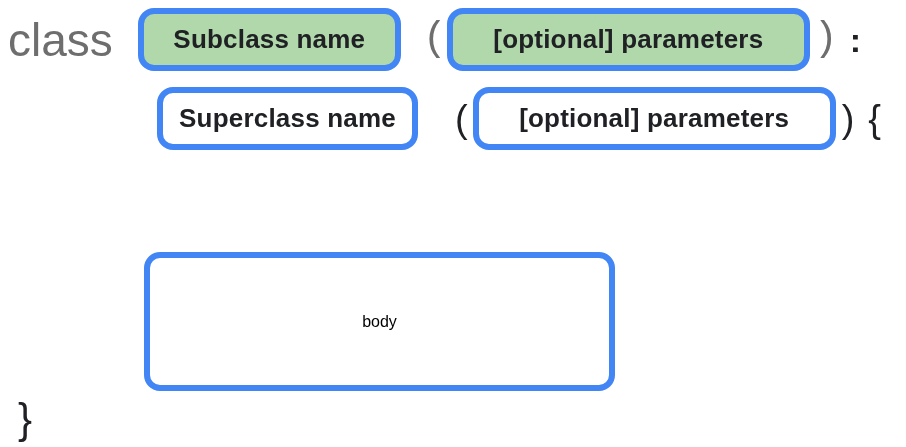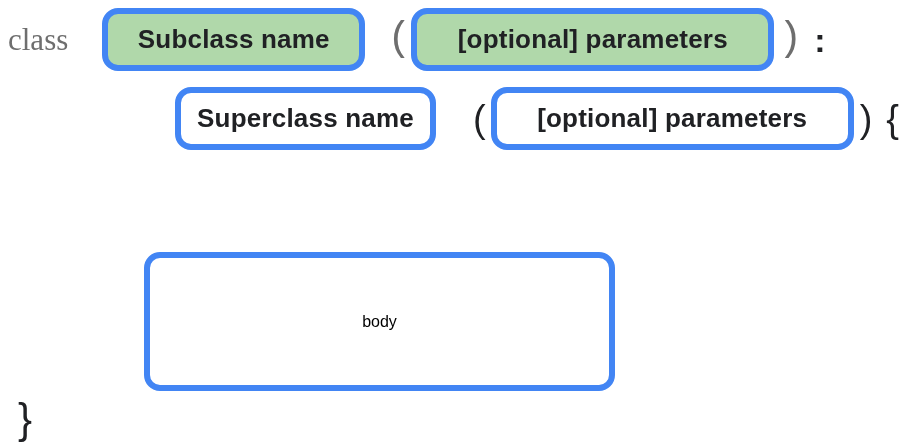--- a/index.html
+++ b/index.html
@@ -20,27 +20,27 @@
     overflow: hidden;
   }
 
   .row {
     position: absolute;
     display: flex;
     align-items: center;
     height: 63px;
   }
   .row1 { left: 8px;   top: 8px; }
-  .row2 { left: 175px; top: 87px; }
+  .row2 { left: 157px; top: 87px; }
 
   .kw {
-    font-family: Liberation Serif, serif;
-    font-size: 31px;
+    font-family: Liberation Sans, sans-serif;
+    font-size: 46px;
     color: var(--gray);
-    margin-right: 34px;
+    margin-right: 25px;
     white-space: pre;
     line-height: 1;
   }
 
   .box {
     height: 63px;
     border: 6px solid var(--blue);
     border-radius: 16px;
     background: #ffffff;
     display: flex;

